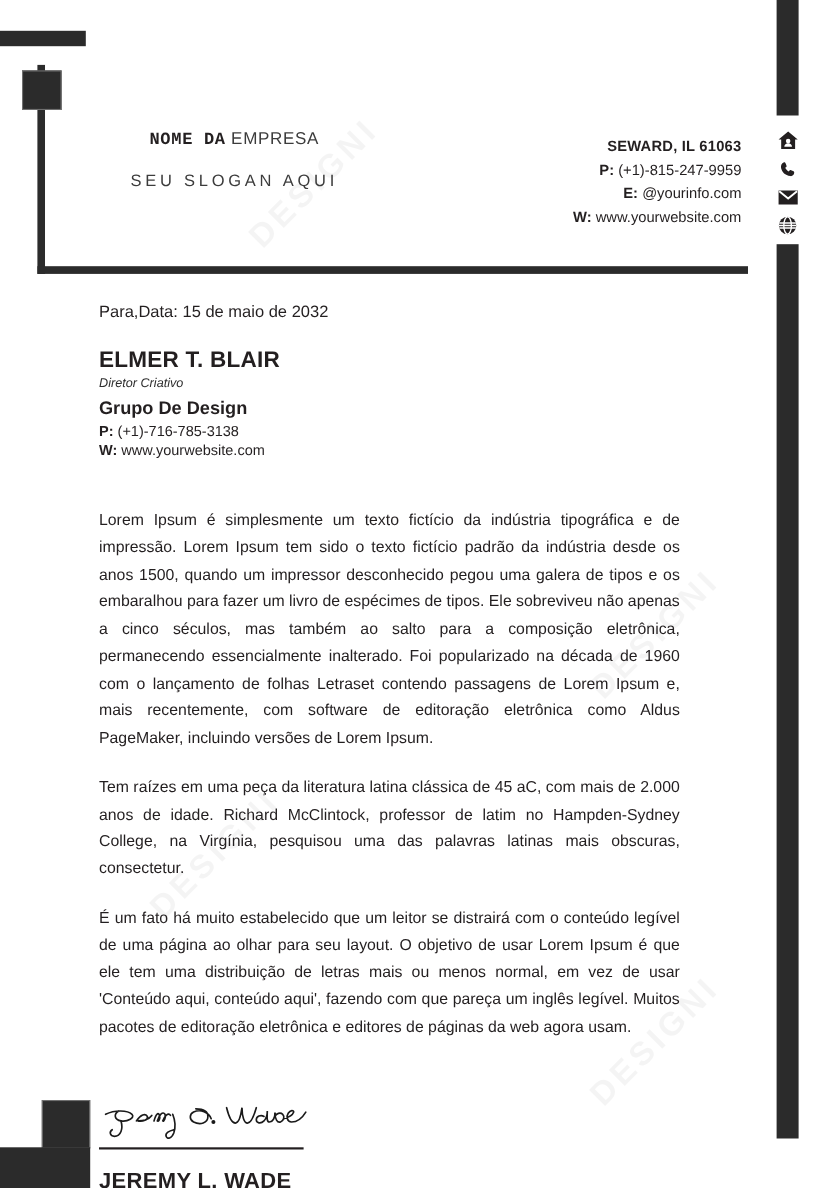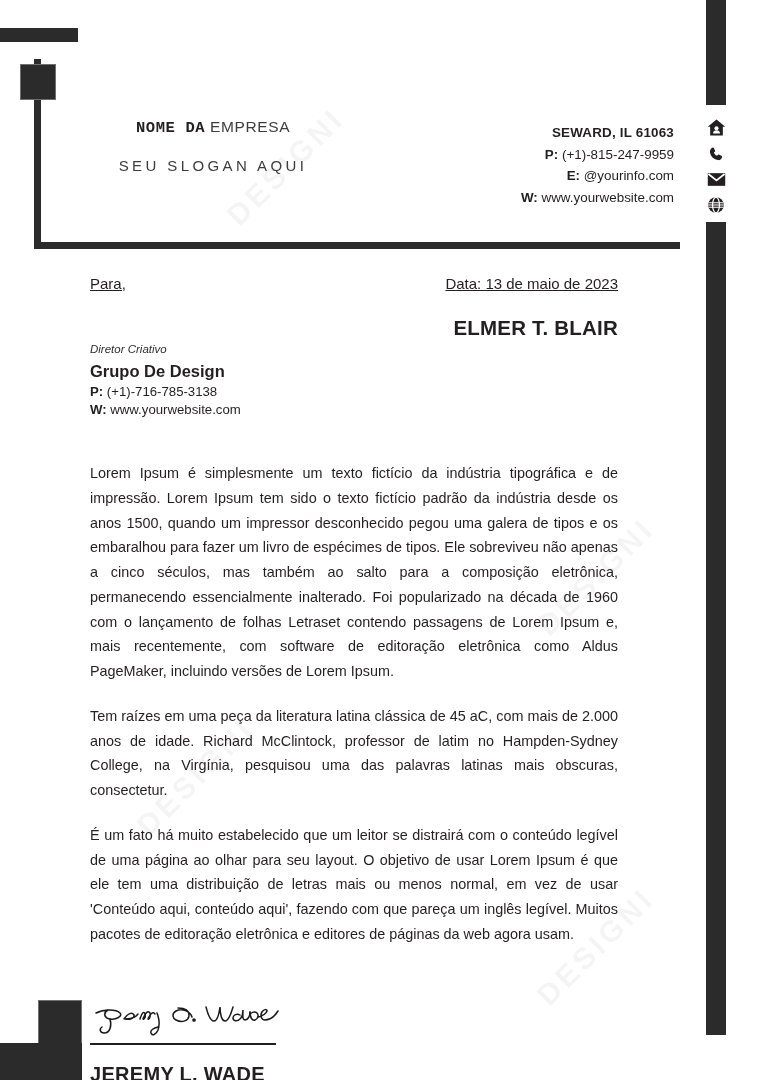--- a/index.html
+++ b/index.html
@@ -46,25 +46,25 @@
 
   #icon-rail {
     position:absolute; left:702px; top:118px; width:28px;
     display:flex; flex-direction:column; align-items:center; gap:9px;
   }
   #icon-rail svg { display:block; fill:#231f20; }
 
   
   #sheet { position:absolute; left:0; top:275px; width:706px; padding:0 88px 0 90px; }
 
-  #meta-row { display:flex; justify-content:space-between; align-items:baseline;
-              font-size:15px; color:#231f20;text-decoration:underline; }
+  #meta-row { display:flex; align-items:baseline;
+              font-size:15px; color:#231f20; }
 
   #recipient { margin-top:24px; }
-  #recipient-name { font-size:20.5px; font-weight:bold; letter-spacing:.2px;text-align:right; }
+  #recipient-name { font-size:20.5px; font-weight:bold; letter-spacing:.2px; }
   #recipient-role { font-size:11.5px; font-style:italic; margin-top:3px; color:#2e2e2e; }
   #recipient-org  { font-size:16.5px; font-weight:bold; margin-top:7px; }
   .rec-line { font-size:13.2px; margin-top:3px; }
   .rec-line .lbl { font-weight:bold; }
 
   #letter-body { margin-top:44px; }
   #letter-body p {
     font-size:14.4px; line-height:1.72; text-align:justify; color:#231f20;
     margin-bottom:20px;
   }
@@ -156,21 +156,21 @@
         <ellipse cx="12" cy="12" rx="4.6" ry="10.5" fill="none" stroke="#fff" stroke-width="1.6"></ellipse>
         <path d="M2 9h20M2 15h20M1.5 12h21" stroke="#fff" stroke-width="1.6" fill="none"></path>
       </svg>
   </span>
 </div>
 
 <div id="sheet">
 
   <div id="meta-row">
     <div>Para,</div>
-    <div>Data: 13 de maio de 2023</div>
+    <div>Data: 15 de maio de 2032</div>
   </div>
 
   <div id="recipient">
     <div id="recipient-name">ELMER T. BLAIR</div>
     <div id="recipient-role">Diretor Criativo</div>
     <div id="recipient-org">Grupo De Design</div>
     <div class="rec-line">
       <span class="lbl">P:</span>
       <span>(+1)-716-785-3138</span>
     </div>

